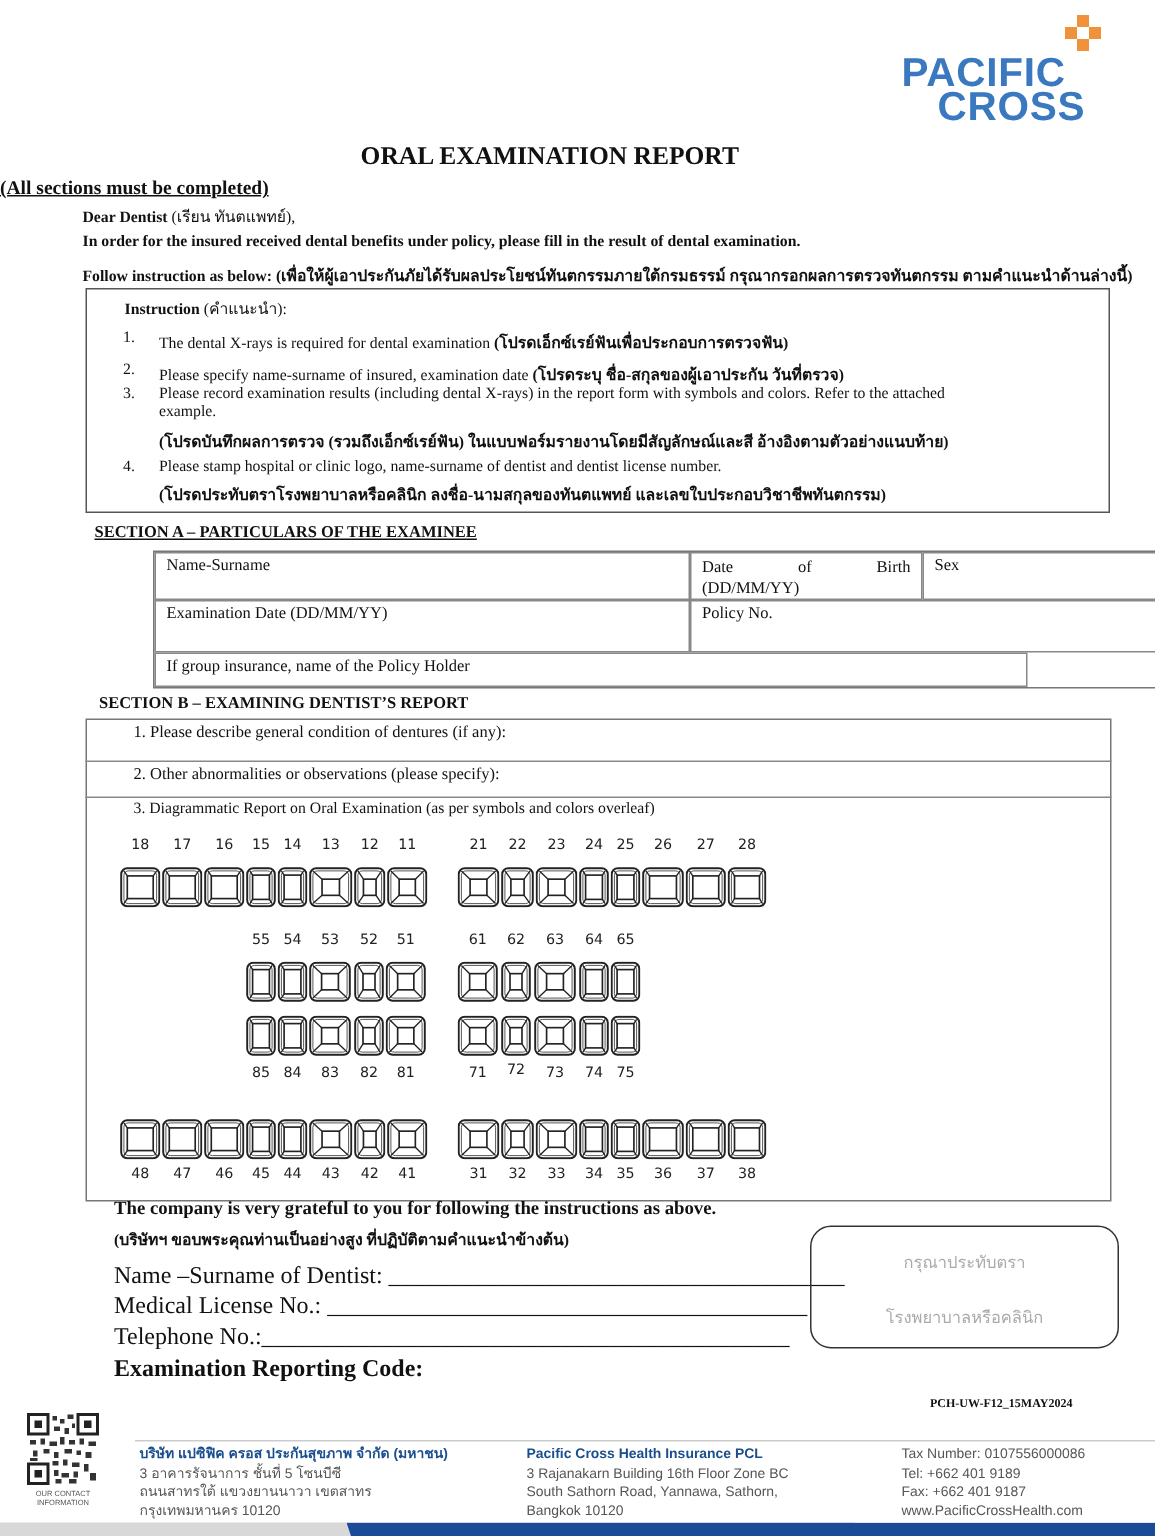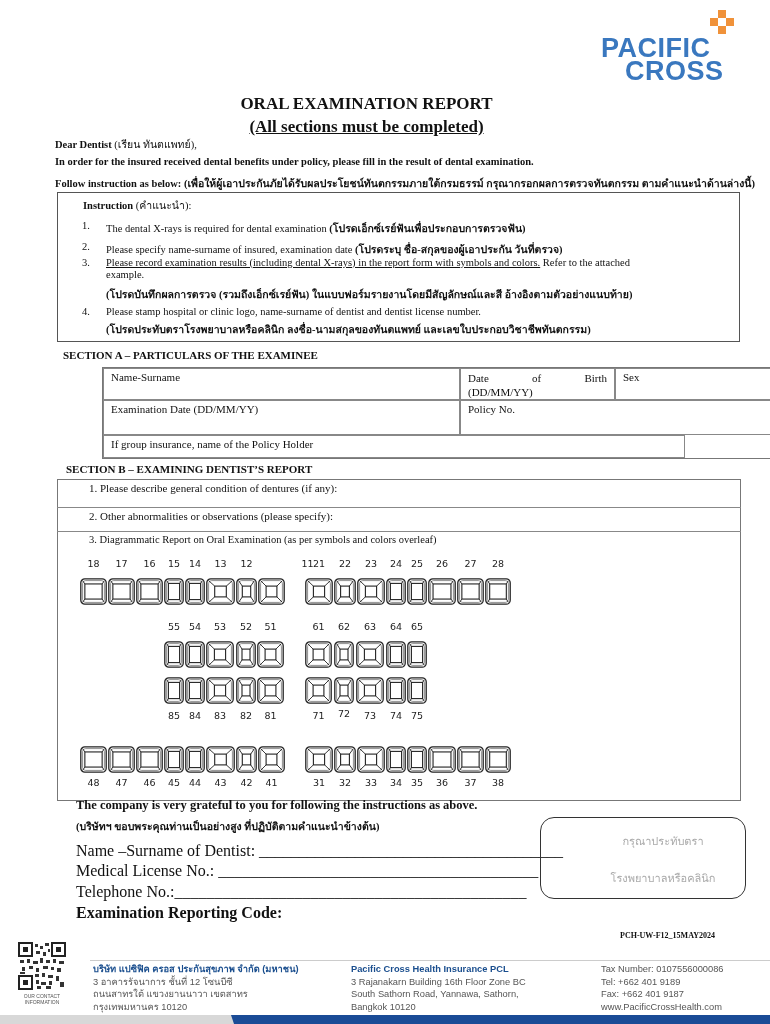--- a/index.html
+++ b/index.html
@@ -9,51 +9,51 @@
 
   
   .logo { left: 598px; top: 8px; width: 145px; height: 78px; }
   .logo-text { position: absolute; font-family: "Liberation Sans", sans-serif; font-weight: 700; color: #3a78bf; letter-spacing: 0.5px; line-height: 1; }
   .logo-l1 { left: 3px; top: 27px; font-size: 27px; }
   .logo-l2 { left: 27px; top: 50px; font-size: 27px; }
   .logo-cross { position: absolute; left: 112px; top: 2px; width: 24px; height: 24px; }
   .logo-cross span { position: absolute; width: 8px; height: 8px; background: #f0923a; }
 
   .title { left: 0; width: 733px; top: 94px; text-align: center; font-size: 17px; font-weight: 700; }
-  .subtitle { left: 0; width: 733px; top: 117px; text-align: center; font-size: 17px; font-weight: 700; text-decoration: underline; }
+  .subtitle { left: 0; width: 733px; top: 117px; font-size: 13px; font-weight: 700; text-decoration: underline; }
   .intro { left: 55px; font-size: 10.5px; font-weight: 700; white-space: nowrap; }
   .thai-norm { font-weight: 400; }
 
   
   .instr-box { left: 57px; top: 192px; width: 683px; height: 150px; border: 1.3px solid #555; }
   .instr-head { left: 83px; top: 197px; font-size: 10.5px; font-weight: 700; }
   .instr-item { left: 82px; font-size: 10.5px; white-space: nowrap; }
   .instr-text { position: absolute; left: 106px; font-size: 10.5px; white-space: nowrap; }
-  .underline { text-decoration: underline; }
+  .underline { }
   .bold { font-weight: 700; }
 
   .section-title { left: 63px; font-size: 11px; font-weight: 700; }
 
   
   .table-a { left: 57px; top: 367px; width: 684px; height: 92px; border: 1.2px solid #777; margin-left: 45px; }
   .cell { position: absolute; border: 0.8px solid #888; font-size: 11px; padding: 2px 7px; }
 
   
   .sec-b-box { left: 57px; top: 479px; width: 684px; height: 322px; border: 1.2px solid #777; }
   .sec-b-line { position: absolute; left: 57px; width: 684px; height: 1.2px; background: #888; }
   .sec-b-q { position: absolute; left: 89px; font-size: 11px; white-space: nowrap; }
 
   .tooth-label { position: absolute; font-family: "DejaVu Sans", sans-serif; font-size: 9.5px; color: #222; }
   .tooth { position: absolute; }
   .tooth svg { display: block; }
 
   .thanks { left: 76px; top: 798px; font-size: 12.5px; font-weight: 700; }
   .thanks-th { left: 76px; top: 818px; font-size: 10.5px; font-weight: 700; }
   .sign-line { left: 76px; font-size: 16px; white-space: nowrap; }
-  .stamp-box { left: 540px; top: 817px; width: 206px; height: 82px; border: 1.2px solid #333; border-radius: 14px; padding-left: 20px; }
+  .stamp-box { left: 540px; top: 817px; width: 206px; height: 82px; border: 1.2px solid #333; border-radius: 14px; }
   .stamp-text { position: absolute; width: 100%; text-align: center; font-size: 11px; color: #aaa; }
   .form-code { left: 620px; top: 931px; font-size: 8px; font-weight: 700; }
 
   
   .footer-line { left: 90px; top: 960px; width: 680px; height: 1px; background: #ccc; }
   .qr { left: 18px; top: 942px; width: 48px; height: 48px; }
   .qr-cap { left: 14px; top: 993px; width: 56px; font-family: "Liberation Sans", sans-serif; font-size: 5px; color: #555; text-align: center; line-height: 1.2; }
   .foot-col { font-family: "Liberation Sans", sans-serif; font-size: 9.3px; color: #555; line-height: 12.5px; white-space: nowrap; }
   .foot-head { color: #1a4e8e; font-weight: 700; }
   .bar-grey { left: 0; top: 1015px; width: 570px; height: 9px; background: #d8d8d8; }
@@ -91,21 +91,21 @@
 
 <div class="abs instr-item" style="top:257px;">3.</div>
 <div class="instr-text" style="top:257px;"><span class="underline">Please record examination results (including dental X-rays) in the report form with symbols and colors.</span><span> Refer to the attached</span></div>
 <div class="instr-text" style="top:269px;">example.</div>
 <div class="instr-text bold" style="top:286px;">(โปรดบันทึกผลการตรวจ (รวมถึงเอ็กซ์เรย์ฟัน) ในแบบฟอร์มรายงานโดยมีสัญลักษณ์และสี อ้างอิงตามตัวอย่างแนบท้าย)</div>
 
 <div class="abs instr-item" style="top:306px;">4.</div>
 <div class="instr-text" style="top:306px;">Please stamp hospital or clinic logo, name-surname of dentist and dentist license number.</div>
 <div class="instr-text bold" style="top:321px;">(โปรดประทับตราโรงพยาบาลหรือคลินิก ลงชื่อ-นามสกุลของทันตแพทย์ และเลขใบประกอบวิชาชีพทันตกรรม)</div>
 
-<div class="abs section-title" style="top:349px;">SECTION A – PARTICULARS OF THE EXAMINEE</div>
+<div class="abs section-title" style="top:349px;text-decoration:underline;">SECTION A – PARTICULARS OF THE EXAMINEE</div>
 <div class="abs table-a">
   <div class="cell" style="left:0;top:0;width:357px;height:32px;"><span>Name-Surname</span></div>
   <div class="cell" style="left:357px;top:0;width:155px;height:32px;line-height:14px;">
     <div style="display:flex;justify-content:space-between;">
         <span>Date</span>
         <span>of</span>
         <span>Birth</span>
       </div>
     <div>(DD/MM/YY)</div>
   </div>
@@ -212,21 +212,21 @@
       <svg width="27" height="27" viewBox="0 0 27 27">
       <rect x="0.8" y="0.8" width="25.4" height="25.4" rx="4" fill="none" stroke="#222" stroke-width="1.3"></rect>
       <rect x="2.6" y="2.6" width="21.8" height="21.8" rx="3" fill="none" stroke="#444" stroke-width="0.6"></rect>
       <rect x="8.1" y="8.1" width="10.8" height="10.8" fill="none" stroke="#222" stroke-width="1.1"></rect>
       <line x1="2.6" y1="2.6" x2="8.1" y2="8.1" stroke="#222" stroke-width="0.9"></line>
       <line x1="24.4" y1="2.6" x2="18.9" y2="8.1" stroke="#222" stroke-width="0.9"></line>
       <line x1="2.6" y1="24.4" x2="8.1" y2="18.9" stroke="#222" stroke-width="0.9"></line>
       <line x1="24.4" y1="24.4" x2="18.9" y2="18.9" stroke="#222" stroke-width="0.9"></line>
     </svg>
     </div>
-    <div class="tooth-label" style="left: 265.5px; top: 558px; margin-left: 36px;">11</div>
+    <div class="tooth-label" style="left: 265.5px; top: 558px;">11</div>
     <div class="tooth" style="left: 305px; top: 578px;">
       <svg width="28" height="27" viewBox="0 0 28 27">
       <rect x="0.8" y="0.8" width="26.4" height="25.4" rx="4" fill="none" stroke="#222" stroke-width="1.3"></rect>
       <rect x="2.6" y="2.6" width="22.8" height="21.8" rx="3" fill="none" stroke="#444" stroke-width="0.6"></rect>
       <rect x="8.4" y="8.1" width="11.200000000000001" height="10.8" fill="none" stroke="#222" stroke-width="1.1"></rect>
       <line x1="2.6" y1="2.6" x2="8.4" y2="8.1" stroke="#222" stroke-width="0.9"></line>
       <line x1="25.4" y1="2.6" x2="19.6" y2="8.1" stroke="#222" stroke-width="0.9"></line>
       <line x1="2.6" y1="24.4" x2="8.4" y2="18.9" stroke="#222" stroke-width="0.9"></line>
       <line x1="25.4" y1="24.4" x2="19.6" y2="18.9" stroke="#222" stroke-width="0.9"></line>
     </svg>
@@ -804,21 +804,21 @@
       <rect x="42" y="40" width="4" height="5"></rect>
         <rect x="19" y="44" width="4" height="3"></rect>
         <rect x="28" y="44" width="5" height="3"></rect>
     </g>
   </svg>
 </div>
 <div class="abs qr-cap">OUR CONTACT INFORMATION</div>
 
 <div class="abs foot-col" style="left:93px;top:963px;">
   <div class="foot-head">บริษัท แปซิฟิค ครอส ประกันสุขภาพ จำกัด (มหาชน)</div>
-  <div>3 อาคารรัจนาการ ชั้นที่ 12 โซนบีซี</div>
+  <div>3 อาคารรัจนาการ ชั้นที่ 5 โซนบีซี</div>
   <div>ถนนสาทรใต้ แขวงยานนาวา เขตสาทร</div>
   <div>กรุงเทพมหานคร 10120</div>
 </div>
 <div class="abs foot-col" style="left:351px;top:963px;">
   <div class="foot-head">Pacific Cross Health Insurance PCL</div>
   <div>3 Rajanakarn Building 16th Floor Zone BC</div>
   <div>South Sathorn Road, Yannawa, Sathorn,</div>
   <div>Bangkok 10120</div>
 </div>
 <div class="abs foot-col" style="left:601px;top:963px;">

